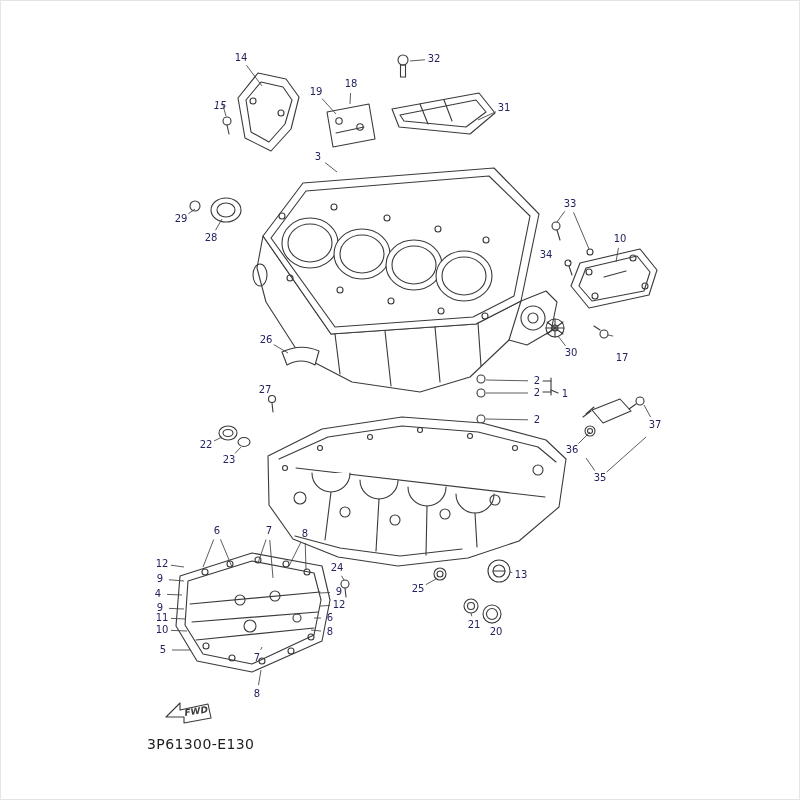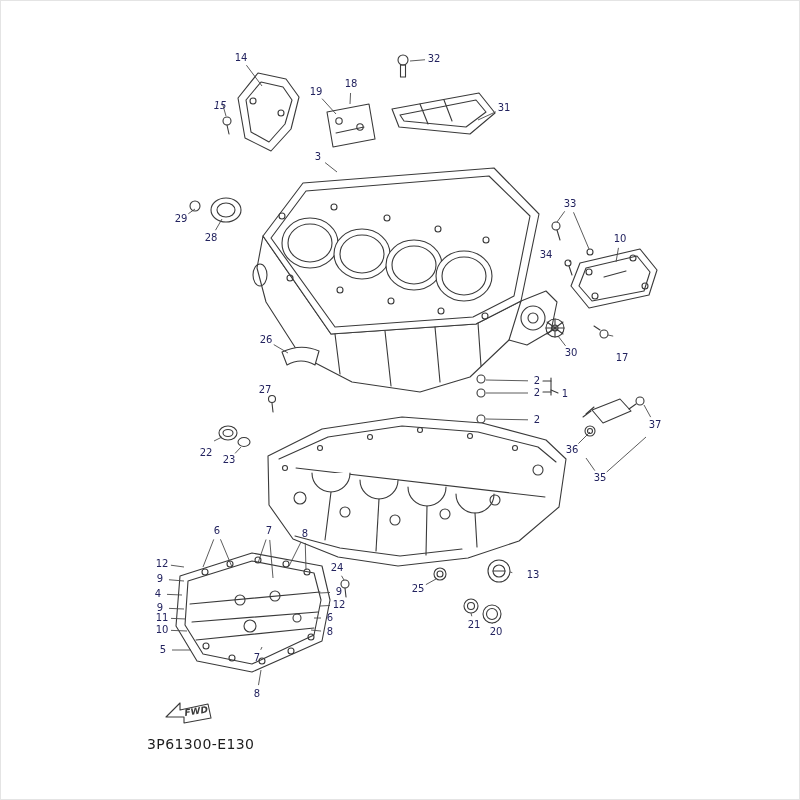--- a/index.html
+++ b/index.html
@@ -289,21 +289,21 @@
       <div class="callout" style="left: 546px; top: 255px;">34</div>
       <div class="callout" style="left: 620px; top: 239px;">10</div>
       <div class="callout" style="left: 622px; top: 338px; margin-top: 20px;">17</div>
       <div class="callout" style="left: 571px; top: 353px;">30</div>
       <div class="callout" style="left: 266px; top: 340px;">26</div>
       <div class="callout" style="left: 265px; top: 390px;">27</div>
       <div class="callout" style="left: 537px; top: 381px;">2</div>
       <div class="callout" style="left: 537px; top: 393px;">2</div>
       <div class="callout" style="left: 565px; top: 394px;">1</div>
       <div class="callout" style="left: 537px; top: 420px;">2</div>
-      <div class="callout" style="left: 206px; top: 445px; margin-top: 8px;">22</div>
+      <div class="callout" style="left: 206px; top: 445px;">22</div>
       <div class="callout" style="left: 229px; top: 460px;">23</div>
       <div class="callout" style="left: 655px; top: 425px;">37</div>
       <div class="callout" style="left: 572px; top: 450px;">36</div>
       <div class="callout" style="left: 600px; top: 478px;">35</div>
       <div class="callout" style="left: 217px; top: 531px;">6</div>
       <div class="callout" style="left: 269px; top: 531px;">7</div>
       <div class="callout" style="left: 305px; top: 534px;">8</div>
       <div class="callout" style="left: 162px; top: 564px;">12</div>
       <div class="callout" style="left: 160px; top: 579px;">9</div>
       <div class="callout" style="left: 158px; top: 594px;">4</div>
@@ -312,19 +312,19 @@
       <div class="callout" style="left: 162px; top: 630px;">10</div>
       <div class="callout" style="left: 163px; top: 650px;">5</div>
       <div class="callout" style="left: 337px; top: 568px;">24</div>
       <div class="callout" style="left: 339px; top: 592px;">9</div>
       <div class="callout" style="left: 339px; top: 605px;">12</div>
       <div class="callout" style="left: 330px; top: 618px;">6</div>
       <div class="callout" style="left: 330px; top: 632px;">8</div>
       <div class="callout" style="left: 257px; top: 658px;">7</div>
       <div class="callout" style="left: 257px; top: 694px;">8</div>
       <div class="callout" style="left: 418px; top: 589px;">25</div>
-      <div class="callout" style="left: 521px; top: 575px; margin-left: 12px;">13</div>
+      <div class="callout" style="left: 521px; top: 575px;">13</div>
       <div class="callout" style="left: 474px; top: 625px;">21</div>
       <div class="callout" style="left: 496px; top: 632px;">20</div>
     </div>
 
   <div class="code">3P61300-E130</div>
 </div>
 
 </body></html>

